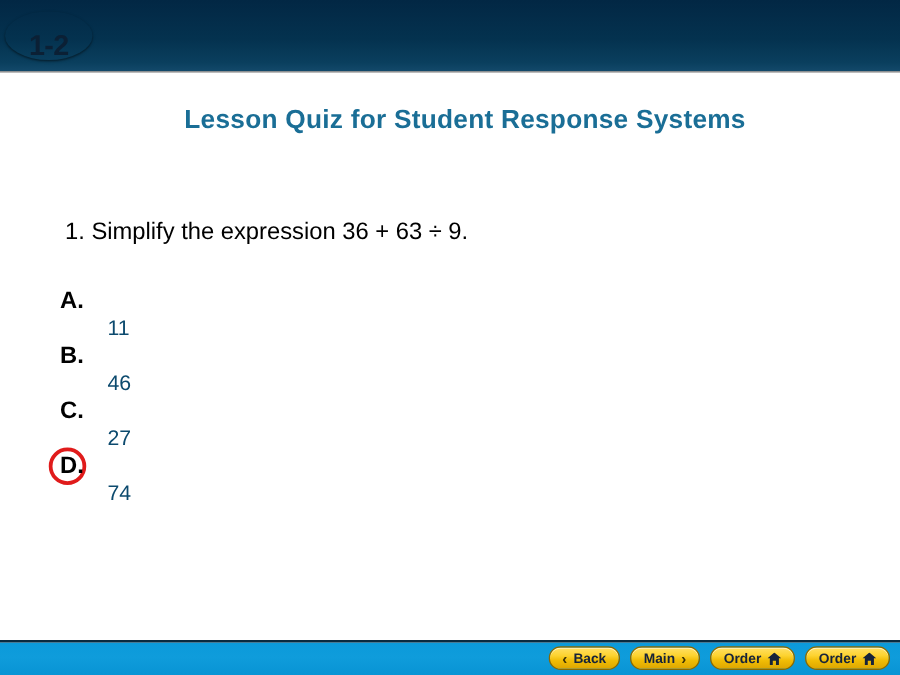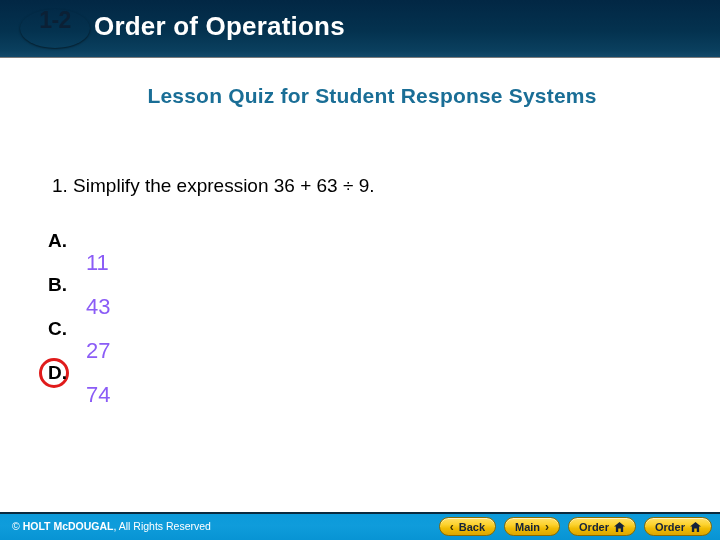--- a/index.html
+++ b/index.html
@@ -26,29 +26,29 @@
     left: 0;
     top: 0;
     width: 720px;
     height: 58px;
     background: linear-gradient(180deg, #022744 0%, #04324f 55%, #0a3f5e 88%, #13496a 100%);
     border-bottom: 1px solid #7b7b7b;
     box-sizing: border-box;
   }
   .badge {
     position: absolute;
-    left: 20px;
+    left: 4px;
     top: 9px;
     width: 70px;
     height: 39px;
     border-radius: 50%;
     background: radial-gradient(ellipse at 38% 30%, #ffe27a 0%, #fcd githubNaN 0%, #fbd043 38%, #f3c012 72%, #d9a600 100%);
     box-shadow: 0 1px 2px rgba(0,0,0,0.55);
     display: flex;
-    align-items: flex-start;
+    align-items: flex-end;
     justify-content: center;
   }
   .badge-text {
     font-size: 23px;
     font-weight: bold;
     color: #0b2035;
     letter-spacing: -0.5px;
     line-height: 1;
   }
   .header-title {
@@ -101,23 +101,23 @@
   .choice-label {
     position: relative;
     font-size: 19px;
     font-weight: bold;
     color: #000000;
     width: 30px;
     display: inline-block;
     z-index: 2;
   }
   .choice-value {
-    font-size: 22px;
+    font-size: 17px;
     font-weight: normal;
-    color: #8b5cf6;
+    color: #0c4a6e;
     margin-left: 8px;
     margin-top: 44px;
   }
   .ring {
     position: absolute;
     left: -9px;
     top: 50%;
     transform: translateY(-50%);
     width: 30px;
     height: 30px;
@@ -177,54 +177,52 @@
 </style>
 </head>
 <body>
 
 <div class="slide">
 
   <div class="header">
     <div class="badge">
       <span class="badge-text">1-2</span>
     </div>
-    <div class="header-title">Order of Operations</div>
   </div>
 
   <div class="subtitle">Lesson Quiz for Student Response Systems</div>
 
   <div class="question">1. Simplify the expression 36 + 63 ÷ 9.</div>
 
   <div class="choices">
 
     <div class="choice">
       <span class="choice-label">A.</span>
       <span class="choice-value">11</span>
     </div>
 
     <div class="choice">
       <span class="choice-label">B.</span>
-      <span class="choice-value">43</span>
+      <span class="choice-value">46</span>
     </div>
 
     <div class="choice">
       <span class="choice-label">C.</span>
       <span class="choice-value">27</span>
     </div>
 
     <div class="choice">
       <span class="ring"></span>
       <span class="choice-label">D.</span>
       <span class="choice-value">74</span>
     </div>
 
   </div>
 
   <div class="footer">
-    <div class="copyright"><span>©</span> <b>HOLT McDOUGAL</b><span>, All Rights Reserved</span></div>
 
     <div class="nav">
 
       <div class="navbtn">
         <span class="chev">‹</span>
         <span>Back</span>
       </div>
 
       <div class="navbtn">
         <span>Main</span>

